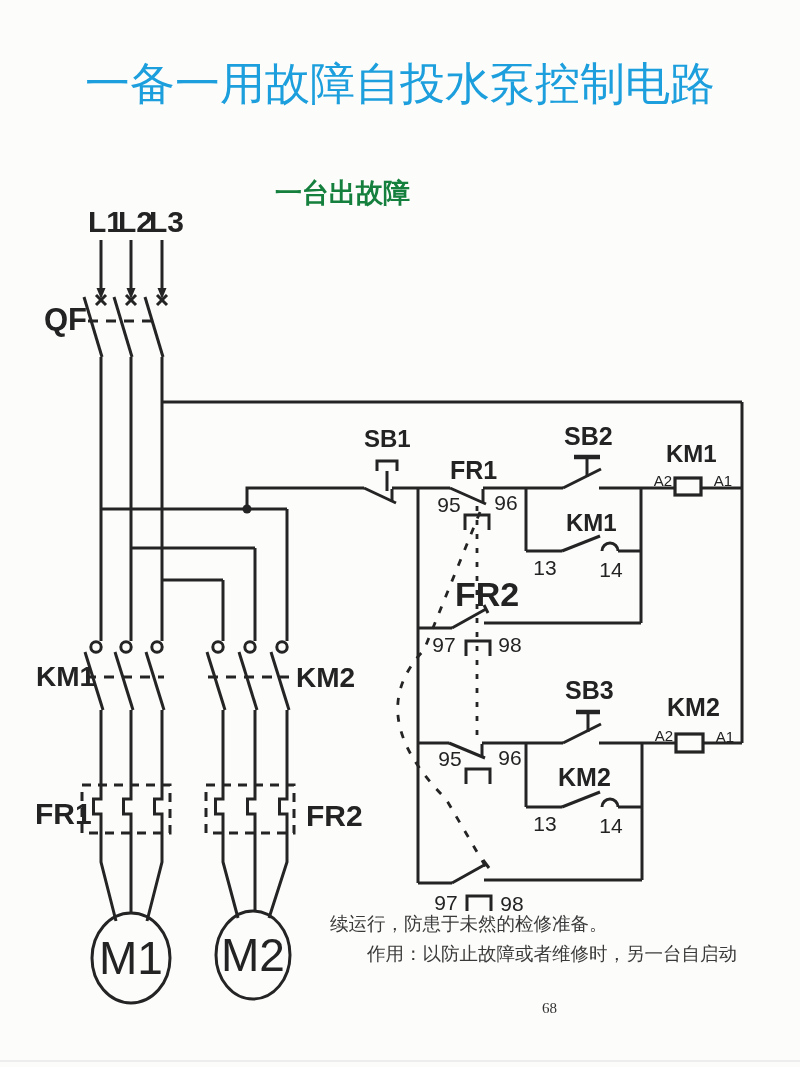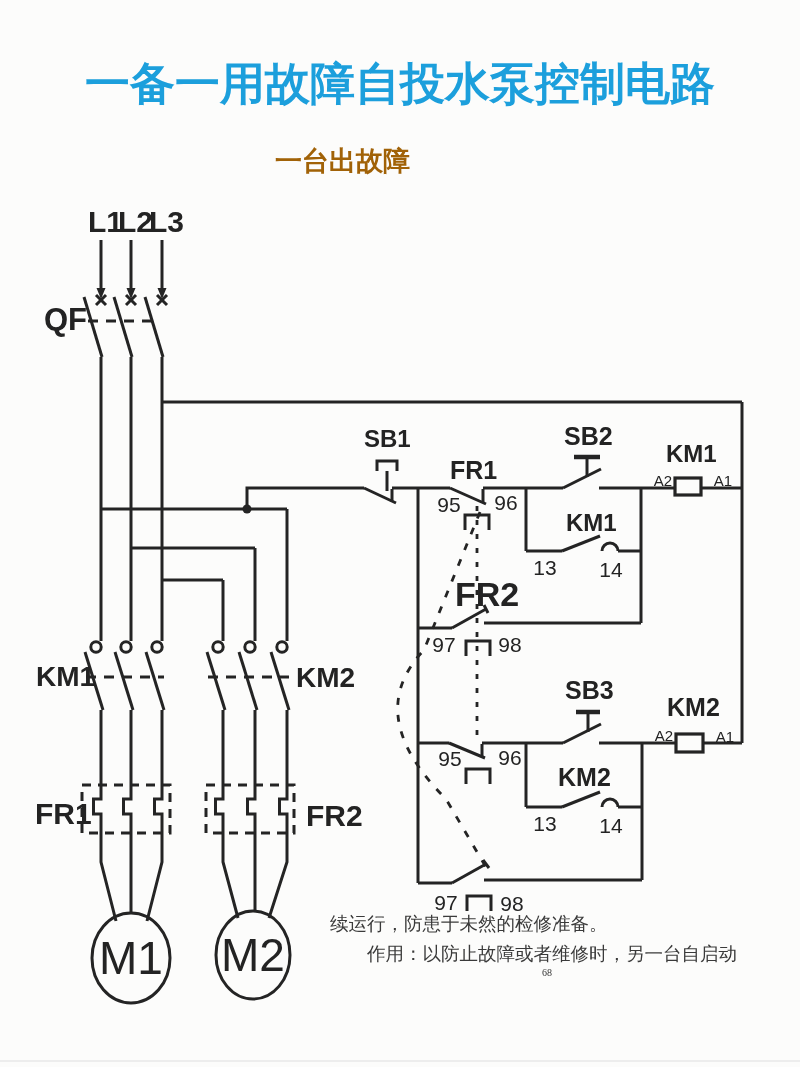--- a/index.html
+++ b/index.html
@@ -1,38 +1,38 @@
 <!DOCTYPE html>
 <html><head>
 <meta charset="utf-8">
 <style>
   html,body{margin:0;padding:0;}
   body{background:#888;}
   #page{position:relative;width:800px;height:1067px;background:#fcfcfb;overflow:hidden;
         font-family:"Liberation Sans",sans-serif;margin:0 auto;}
   #title{position:absolute;left:0;top:54px;width:800px;text-align:center;
-         font-size:45px;font-weight:bold;letter-spacing:0px;}
+         font-size:45px;font-weight:normal;letter-spacing:0px;}
   #subtitle{position:absolute;left:275px;top:143px;font-size:27px;font-weight:bold;line-height:37px;}
   #circuit{position:absolute;left:0;top:0;}
   #note{position:absolute;font-family:"Liberation Serif",serif;color:#3a3a3a;font-size:18.5px;}
   #note .l1{position:absolute;left:367px;top:941px;width:400px;}
   #note .l2{position:absolute;left:330px;top:911px;width:400px;}
-  #pagenum{position:absolute;left:542px;top:967px;font-family:"Liberation Serif",serif;
-           font-size:10px;color:#333;}
+  #pagenum{position:absolute;left:542px;top:1000px;font-family:"Liberation Serif",serif;
+           font-size:15px;color:#333;}
   #bottom-edge{position:absolute;left:0;top:1060px;width:800px;height:2px;background:#ededed;}
   svg text{fill:#232323;}
 </style>
 </head>
 <body>
 
 <div id="page">
 
   <div id="title" style="color: rgb(28, 159, 220);">一备一用故障自投水泵控制电路</div>
 
-  <div id="subtitle" style="color: #a16207;">
+  <div id="subtitle" style="color: #15803d; margin-top: 32px;">
     <div>一台出故障</div>
   </div>
 
   <svg id="circuit" width="800" height="1067" viewBox="0 0 800 1067" stroke="#242424" stroke-width="3" fill="none" stroke-linecap="butt">
 
     <g stroke="none" fill="#232323" font-size="30" font-weight="bold">
       <text x="88" y="232">L1</text>
       <text x="118" y="232">L2</text>
       <text x="149" y="232">L3</text>
     </g>

